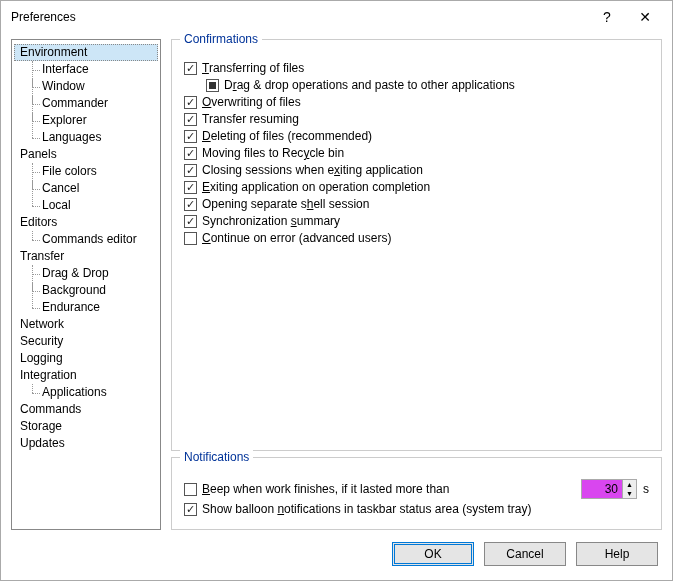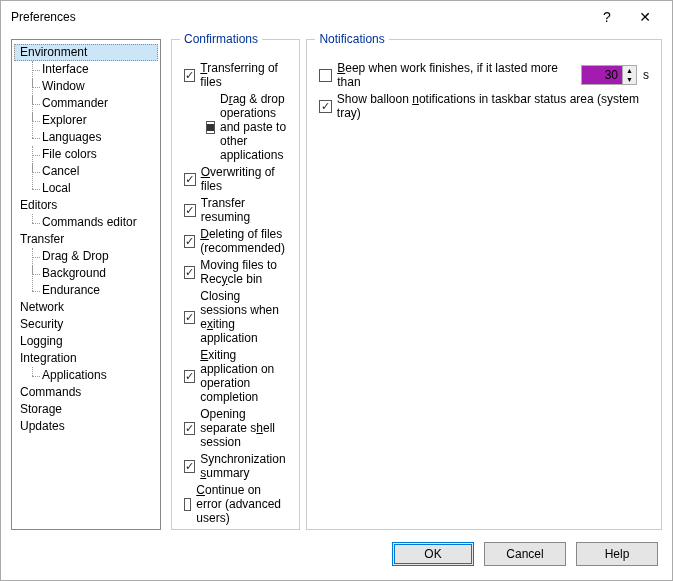--- a/index.html
+++ b/index.html
@@ -73,21 +73,21 @@
     position: absolute;
     left: -10px;
     top: 50%;
     width: 8px;
     border-top: 1px dotted #999;
   }
   .tree-child.not-last::before { bottom: -50%; }
   .panel {
     flex: 1;
     display: flex;
-    flex-direction: row;
+    flex-direction: column;
     gap: 6px;
     min-height: 0;
   }
   .groupbox {
     border: 1px solid #ccc;
     position: relative;
     padding: 18px 12px 10px 12px;
   }
   .groupbox .legend {
     position: absolute;
@@ -124,21 +124,21 @@
   .ul-letter { text-decoration: underline; }
   .linklike {
     color: #003399;
     text-align: right;
     margin: 6px 0 10px 0;
     cursor: default;
   }
   .spinner {
     display: inline-flex;
     border: 1px solid #aaa;
-    background: #a21caf;
+    background: #d946ef;
     height: 20px;
     margin-left: auto;
   }
   .spinner .val {
     width: 40px;
     text-align: right;
     padding: 2px 4px;
   }
   .spinner .arrows {
     display: flex;
@@ -179,20 +179,21 @@
 </div>
 
 <div class="content">
   <div class="tree">
     <div class="tree-item selected">Environment</div>
     <div class="tree-child not-last">Interface</div>
     <div class="tree-child not-last">Window</div>
     <div class="tree-child not-last">Commander</div>
     <div class="tree-child not-last">Explorer</div>
     <div class="tree-child">Languages</div>
+    <div class="tree-item">Panels</div>
     <div class="tree-child not-last">File colors</div>
     <div class="tree-child not-last">Cancel</div>
     <div class="tree-child">Local</div>
     <div class="tree-item">Editors</div>
     <div class="tree-child">Commands editor</div>
     <div class="tree-item">Transfer</div>
     <div class="tree-child not-last">Drag &amp; Drop</div>
     <div class="tree-child not-last">Background</div>
     <div class="tree-child">Endurance</div>
     <div class="tree-item">Network</div>

